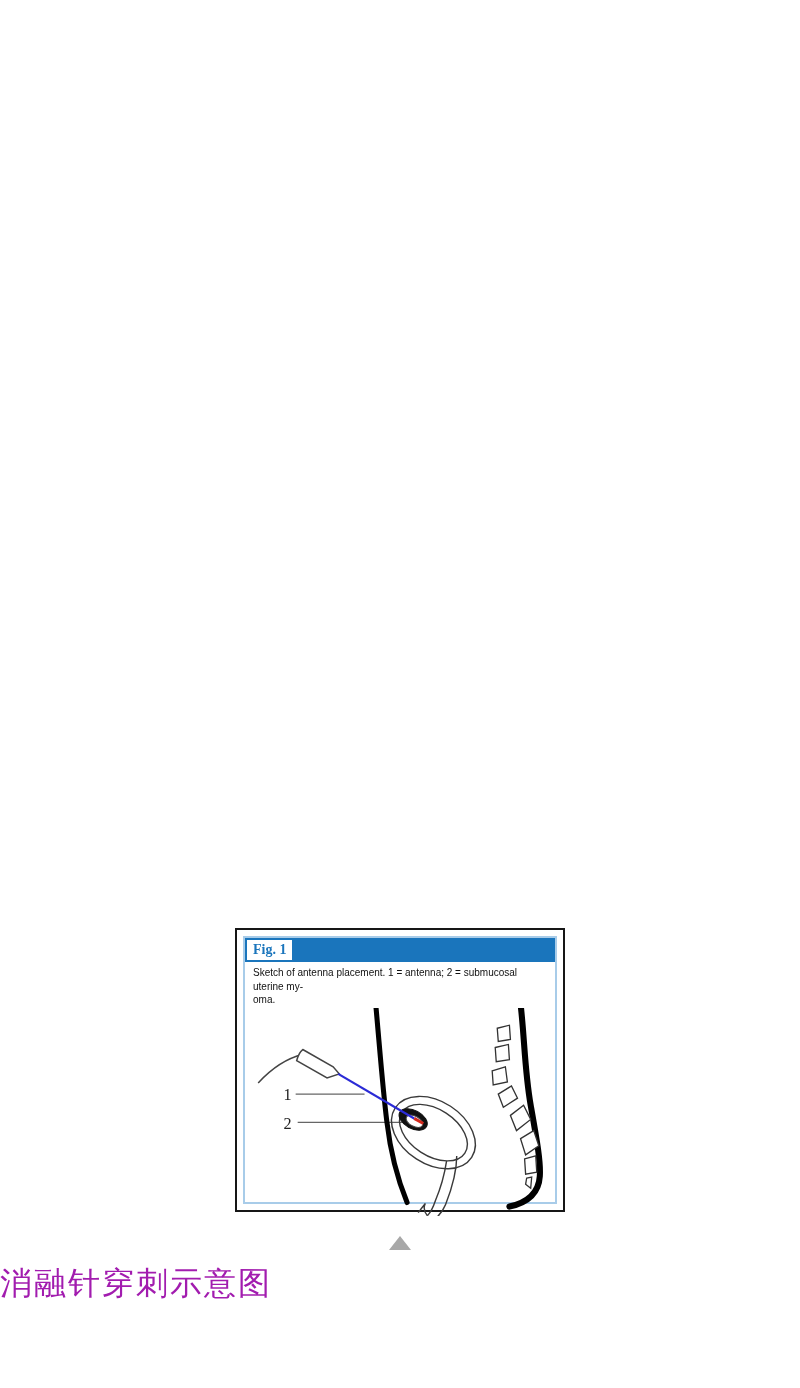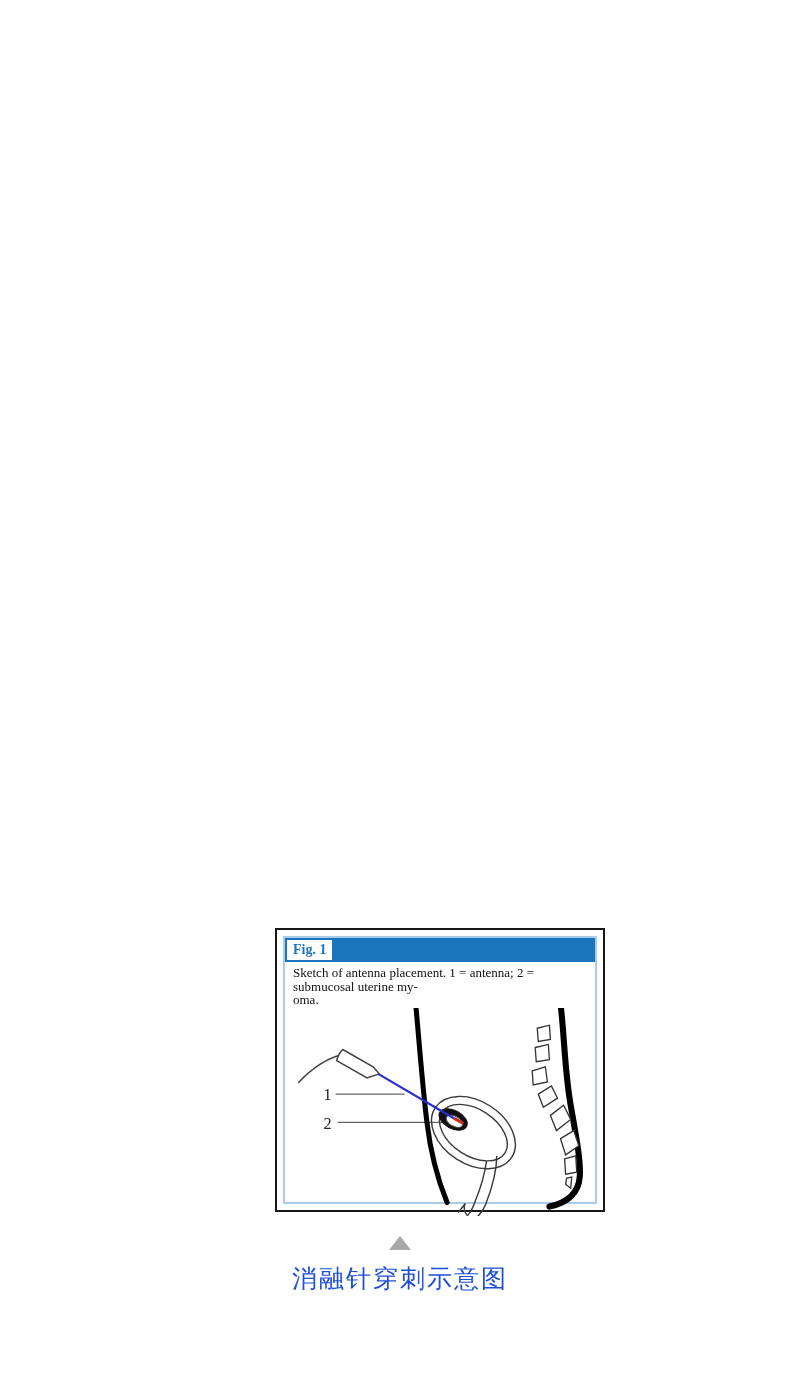--- a/index.html
+++ b/index.html
@@ -30,55 +30,54 @@
     color:#3d3d3d; text-align:justify;
   }
   .article p { margin:0; }
   
   .fig-frame {
     position:absolute; left:235px; top:928px;
     width:330px; height:284px;
     background:#ffffff;
     border:2px solid #161616;
     padding:6px;
-    margin-left:40px;
   }
   .fig-inner {
     width:100%; height:100%;
     border:2px solid #a8cce9;
     display:flex; flex-direction:column;
     background:#ffffff;
   }
   .fig-header { display:flex; align-items:stretch; height:24px; }
   .fig-label {
     background:#ffffff; border:2px solid #1a75bc;
     color:#1a75bc; font-family:"Liberation Serif","DejaVu Serif",serif;
     font-weight:bold; font-size:14px; line-height:20px;
     padding:0 6px; white-space:nowrap;
   }
   .fig-header-bar { flex:1; background:#1a75bc; }
   .fig-caption {
-    font-family:Liberation Serif, serif;
-    font-size:13px; line-height:13.5px; color:#101010;
+    font-family:Liberation Sans, sans-serif;
+    font-size:10px; line-height:13.5px; color:#101010;
     padding:4px 8px 1px 8px;
   }
   .fig-sketch { flex:1; width:100%; }
   .fig-sketch svg { width:100%; height:100%; display:block; }
   
   .pointer-triangle {
     position:absolute; top:1236px; left:50%; margin-left:-11px;
     width:0; height:0;
     border-left:11px solid transparent;
     border-right:11px solid transparent;
     border-bottom:14px solid #a8a8a8;
   }
   .zh-caption {
     position:absolute; top:1262px; left:0; width:100%;
-    text-align:center;
-    font-size:25px; letter-spacing:2px; color:#1d4ed8;
+    text-align:left;
+    font-size:32px; letter-spacing:2px; color:#a21caf;
   }
 </style>
 </head>
 <body>
 
 <div class="page">
 
 
   <div class="article">
   </div>

